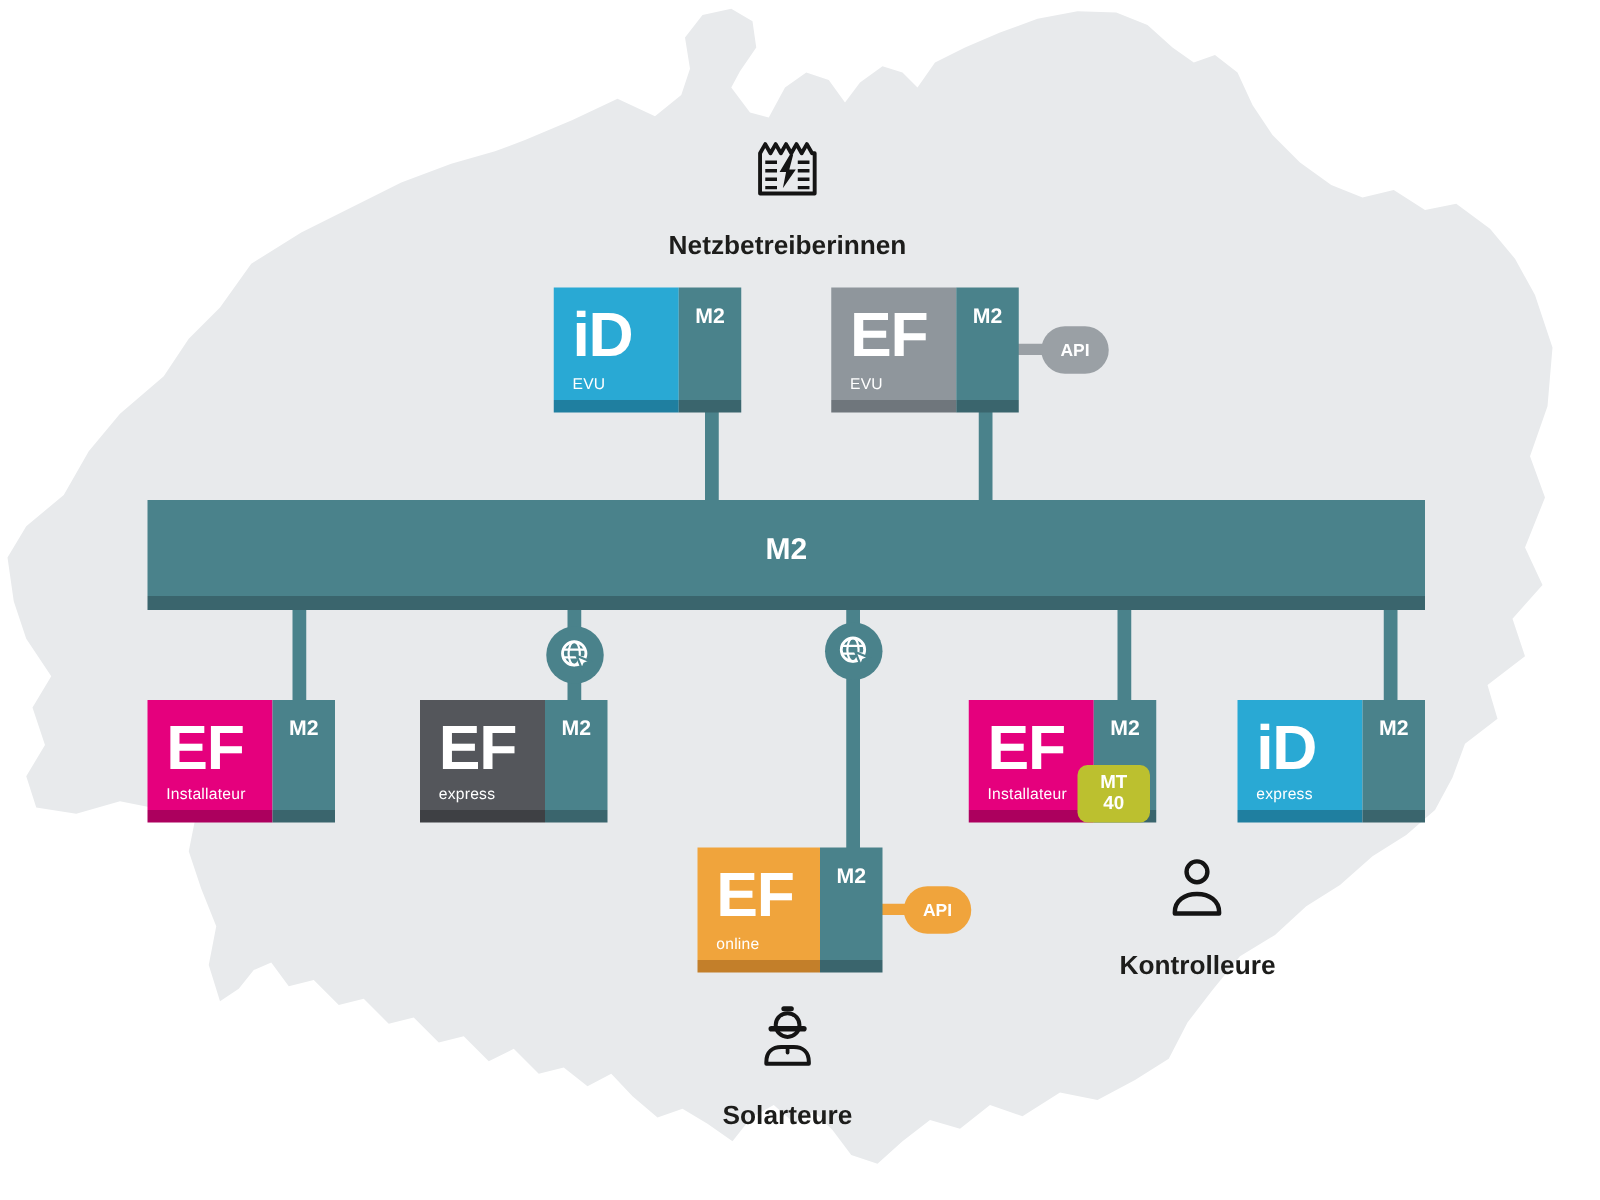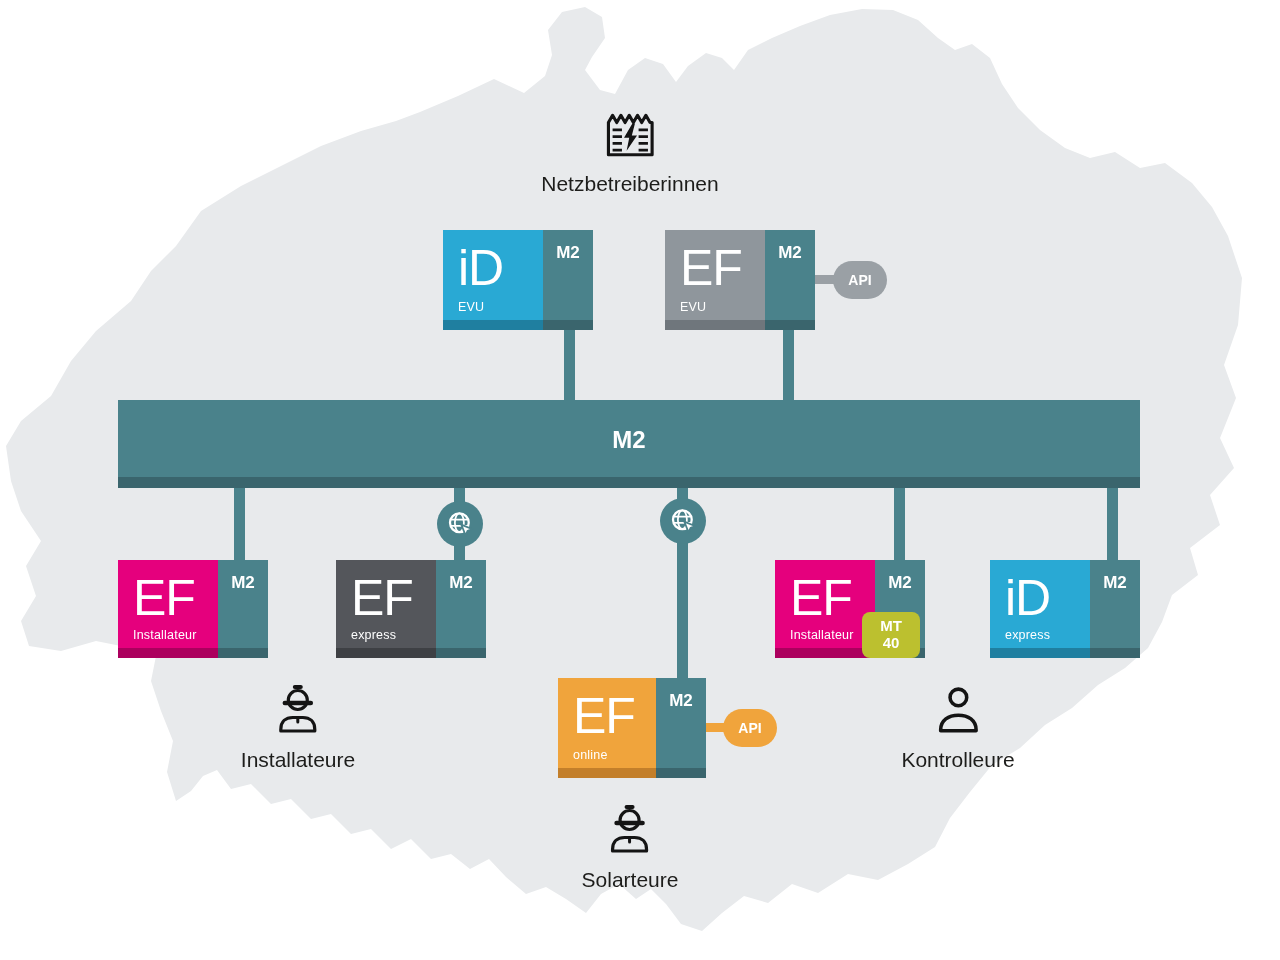--- a/index.html
+++ b/index.html
@@ -13,21 +13,21 @@
   .node{position:absolute;display:flex;z-index:3;}
   .sec{position:relative;height:100%;box-sizing:border-box;}
   .sec.main{width:100px;}
   .sec.tagsec{width:50px;text-align:center;}
   .sec-cyan    {background:linear-gradient(var(--cyan,#29a9d4)      calc(100% - 10px), var(--cyanDark,#1f7fa0)     0);}
   .sec-teal    {background:linear-gradient(var(--teal,#4a828b)      calc(100% - 10px), var(--tealDark,#3a656d)     0);}
   .sec-gray    {background:linear-gradient(var(--gray,#8f969c)      calc(100% - 10px), var(--grayDark,#6f767c)     0);}
   .sec-darkgray{background:linear-gradient(var(--darkgray,#54565b)  calc(100% - 10px), var(--darkgrayDark,#3e4044) 0);}
   .sec-magenta {background:linear-gradient(var(--magenta,#e5007d)   calc(100% - 10px), var(--magentaDark,#ac005e)  0);}
   .sec-orange  {background:linear-gradient(var(--orange,#f0a43c)    calc(100% - 10px), var(--orangeDark,#c37f2a)   0);}
-  .product{color:#fff;font-weight:normal;font-size:50px;line-height:1;padding:13px 0 0 15px;letter-spacing:-1px;}
+  .product{color:#fff;font-weight:bold;font-size:50px;line-height:1;padding:13px 0 0 15px;letter-spacing:-1px;}
   .variant{position:absolute;left:15px;bottom:16px;color:#fff;font-weight:normal;font-size:12.5px;letter-spacing:.2px;white-space:nowrap;}
   .tagsec .m2{display:inline-block;margin-top:13px;color:#fff;font-weight:bold;font-size:17px;}
 
   
   .bus{position:absolute;left:118px;top:400px;width:1022px;height:88px;z-index:2;
        background:linear-gradient(var(--teal,#4a828b) calc(100% - 11px), var(--tealDark,#3a656d) 0);
        display:flex;align-items:center;justify-content:center;}
   .bus span{color:#fff;font-weight:bold;font-size:24px;padding-bottom:9px;}
 
   
@@ -44,21 +44,21 @@
   .api-stub.p-gray{background:var(--apiGray,#9aa0a5);}
   .api-stub.p-orange{background:var(--orange,#f0a43c);}
 
   
   .badge-mt{position:absolute;left:87px;top:52px;width:58px;height:46px;border-radius:8px;z-index:4;
             background:var(--olive,#bcc02f);color:#fff;font-weight:bold;font-size:15px;line-height:17px;
             text-align:center;padding-top:5px;box-sizing:border-box;}
 
   
   .persona{position:absolute;transform:translateX(-50%);text-align:center;z-index:3;}
-  .persona .plabel{font-weight:normal;font-size:21px;color:var(--text,#1d1d1b);margin-top:8px;white-space:nowrap;}
+  .persona .plabel{font-weight:bold;font-size:21px;color:var(--text,#1d1d1b);margin-top:20px;white-space:nowrap;}
   .picon{display:inline-block;}
 </style>
 </head>
 <body>
 
 <div id="stage">
 
   <svg class="map-svg" width="1280" height="960" viewBox="0 0 1280 960">
     <path fill="#e8eaec" d="M420,112 L458,96 L494,79 L524,93 L545,76 L552,55 L548,30 L562,12 L585,7 L602,17 L605,38 L592,57 L585,70 L600,90 L615,94 L628,70 L645,58 L663,64 L676,82 L688,66 L706,53 L722,58 L734,70 L748,50 L772,38 L800,26 L830,15 L862,9 L893,10 L918,20 L938,38 L955,50 L972,44 L990,58 L1002,84 L1018,108 L1040,130 L1065,148 L1090,158 L1115,152 L1140,168 L1165,163 L1192,183 L1212,207 L1228,236 L1242,278 L1238,325 L1224,365 L1236,398 L1220,438 L1234,468 L1210,495 L1220,525 L1190,548 L1198,575 L1172,595 L1162,622 L1148,648 L1125,668 L1098,685 L1072,708 L1045,725 L1020,748 L992,765 L970,792 L950,818 L935,847 L908,864 L878,880 L848,874 L818,893 L792,884 L768,903 L744,896 L722,913 L702,931 L681,924 L666,904 L651,889 L636,899 L619,884 L601,894 L586,913 L566,899 L546,887 L526,894 L506,877 L489,859 L470,869 L451,854 L431,859 L411,839 L391,849 L371,829 L351,834 L331,814 L311,819 L291,799 L271,804 L251,784 L231,789 L217,770 L203,776 L191,791 L176,801 L167,772 L173,741 L161,711 L151,681 L156,656 L141,631 L121,646 L96,641 L61,651 L29,646 L21,621 L36,596 L26,566 L41,541 L21,511 L11,481 L6,446 L21,421 L51,396 L71,361 L96,331 L131,301 L151,271 L176,246 L201,211 L241,186 L281,166 L321,146 L361,131 L396,121 Z"></path>
   </svg>
@@ -180,32 +180,20 @@
     </div>
     <div class="sec tagsec sec-teal">
       <span class="m2">M2</span>
     </div>
   </div>
   <div class="api-stub p-orange" style="left:702px;top:723px;width:26px;"></div>
   <div class="api-pill p-orange" style="left:723px;top:709px;">
     <span>API</span>
   </div>
 
-  <div class="persona" style="left:298px;top:684px;">
-    <span class="picon">
-      <svg width="52" height="52" viewBox="0 0 52 52" fill="none" stroke="#141414" stroke-width="3.2" stroke-linecap="round" stroke-linejoin="round">
-        <path d="M23 3 H29" stroke-width="4"></path>
-        <circle cx="26" cy="16" r="9.5"></circle>
-        <path d="M13 19 H39" stroke-width="4.5"></path>
-        <path d="M9 47 v-1.5 C9 37.5 14 33.5 21 33.5 h10 c7 0 12 4 12 12 V47 Z"></path>
-        <path d="M26 33.5 v4.5" stroke-width="3"></path>
-      </svg>
-    </span>
-    <div class="plabel">Installateure</div>
-  </div>
 
   <div class="persona" style="left:630px;top:804px;">
     <span class="picon">
       <svg width="52" height="52" viewBox="0 0 52 52" fill="none" stroke="#141414" stroke-width="3.2" stroke-linecap="round" stroke-linejoin="round">
         <path d="M23 3 H29" stroke-width="4"></path>
         <circle cx="26" cy="16" r="9.5"></circle>
         <path d="M13 19 H39" stroke-width="4.5"></path>
         <path d="M9 47 v-1.5 C9 37.5 14 33.5 21 33.5 h10 c7 0 12 4 12 12 V47 Z"></path>
         <path d="M26 33.5 v4.5" stroke-width="3"></path>
       </svg>

